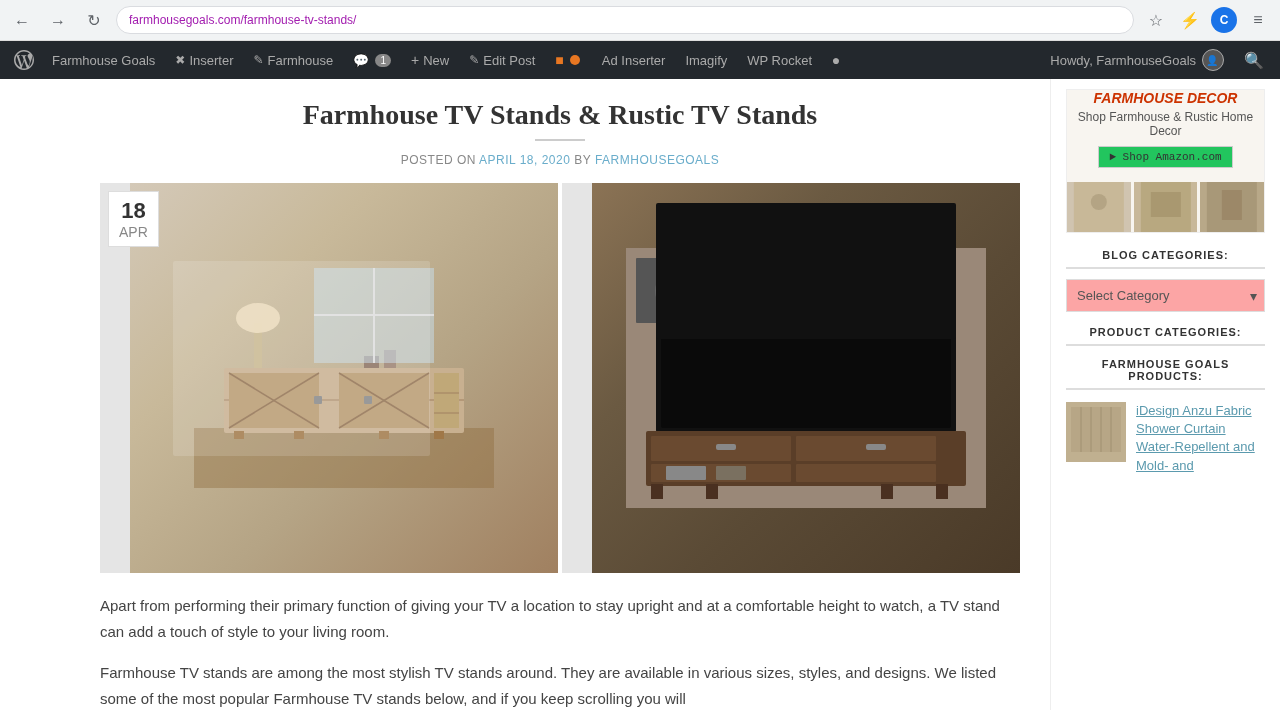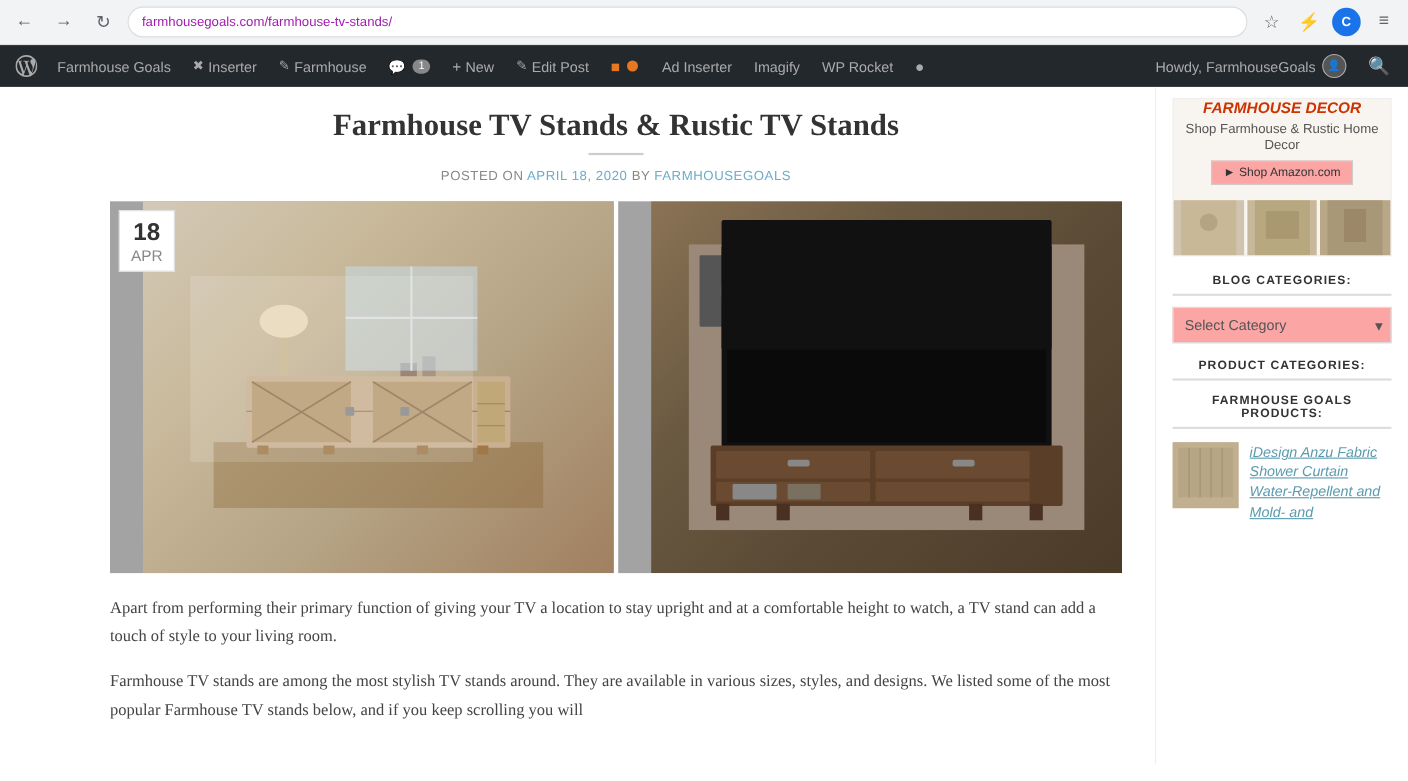--- a/index.html
+++ b/index.html
@@ -170,23 +170,23 @@
 
     
     .images-container {
       display: flex;
       gap: 4px;
       margin-bottom: 20px;
       position: relative;
     }
     .post-image-left, .post-image-right {
       flex: 1;
-      height: 338px;
+      height: 390px;
       overflow: hidden;
-      background: #a3a3a3;
+      background: #e5e5e5;
       position: relative;
       padding-left: 30px;
     }
     .date-badge {
       position: absolute;
       top: 8px; left: 8px;
       background: #fff;
       border: 1px solid #ddd;
       text-align: center;
       padding: 6px 10px;
@@ -236,21 +236,20 @@
       background: #111;
       border-radius: 2px;
     }
 
     
     .post-body p {
       font-size: 15px;
       color: #444;
       line-height: 1.7;
       margin-bottom: 16px;
-      font-family: Liberation Serif, serif;
     }
 
     
     .sidebar-ad {
       background: #f8f5f0;
       padding: 0;
       margin-bottom: 16px;
       border: 1px solid #eee;
       text-align: center;
     }
@@ -260,27 +259,28 @@
       font-weight: bold;
       font-style: italic;
       margin-bottom: 4px;
     }
     .sidebar-ad .ad-subtitle {
       font-size: 12px;
       color: #555;
       margin-bottom: 8px;
     }
     .sidebar-ad .ad-btn {
-      background: #fca5a5;
+      background: #22c55e;
       border: 1px solid #ccc;
       padding: 4px 10px;
       font-size: 11px;
       cursor: pointer;
       color: #333;
       margin-bottom: 8px;
+      font-family: Liberation Mono, monospace;
     }
     .sidebar-ad-images {
       display: flex; gap: 3px; margin-top: 6px;
     }
     .sidebar-ad-img {
       flex: 1; height: 50px;
       background: #d0c4b0;
     }
     .sidebar-ad-img:nth-child(2) { background: #c8b89a; }
     .sidebar-ad-img:nth-child(3) { background: #b8a888; }
@@ -325,21 +325,20 @@
       color: #555;
       pointer-events: none;
       font-size: 14px;
     }
 
     .sidebar-products-section { margin-top: 8px; }
     .product-item {
       display: flex;
       gap: 10px;
       margin-top: 12px;
-      font-style: italic;
     }
     .product-thumb {
       width: 60px; height: 60px;
       background: #c8b898;
       flex-shrink: 0;
     }
     .product-title {
       font-size: 13px;
       color: #5b9aae;
       line-height: 1.4;

